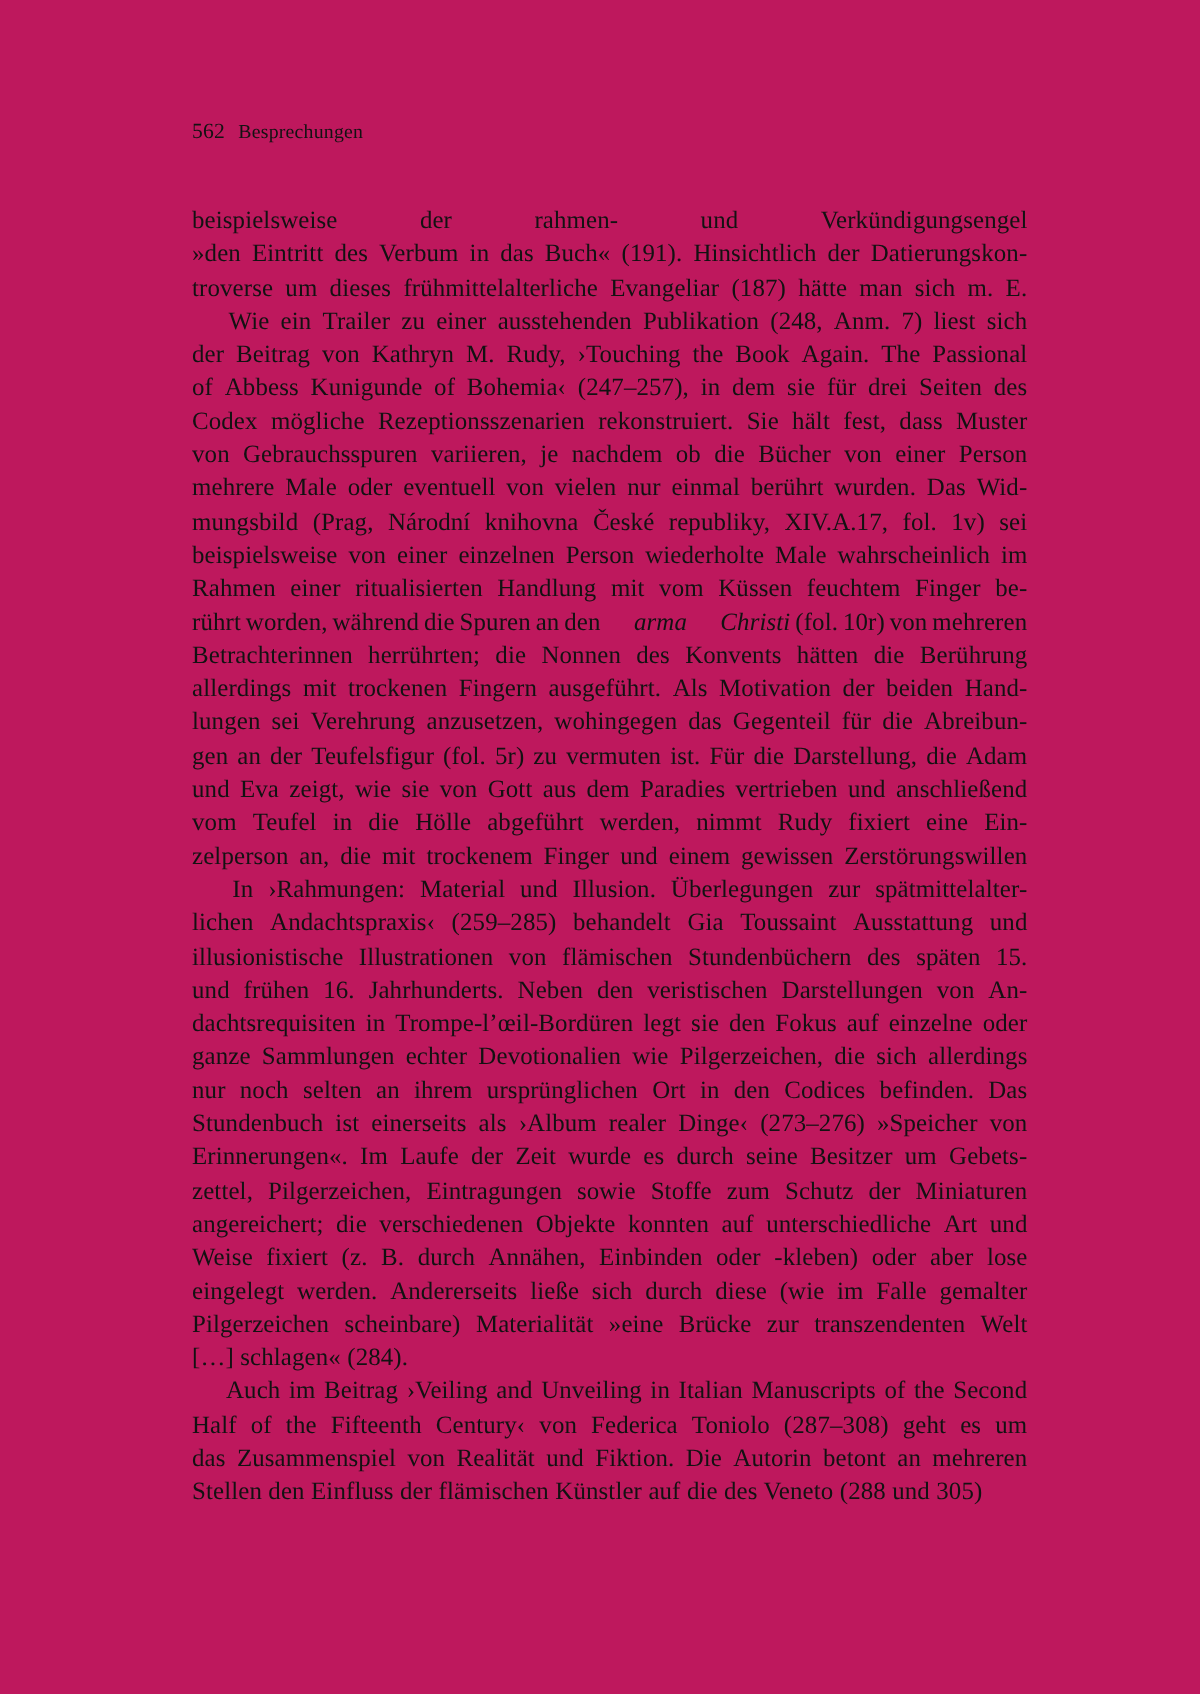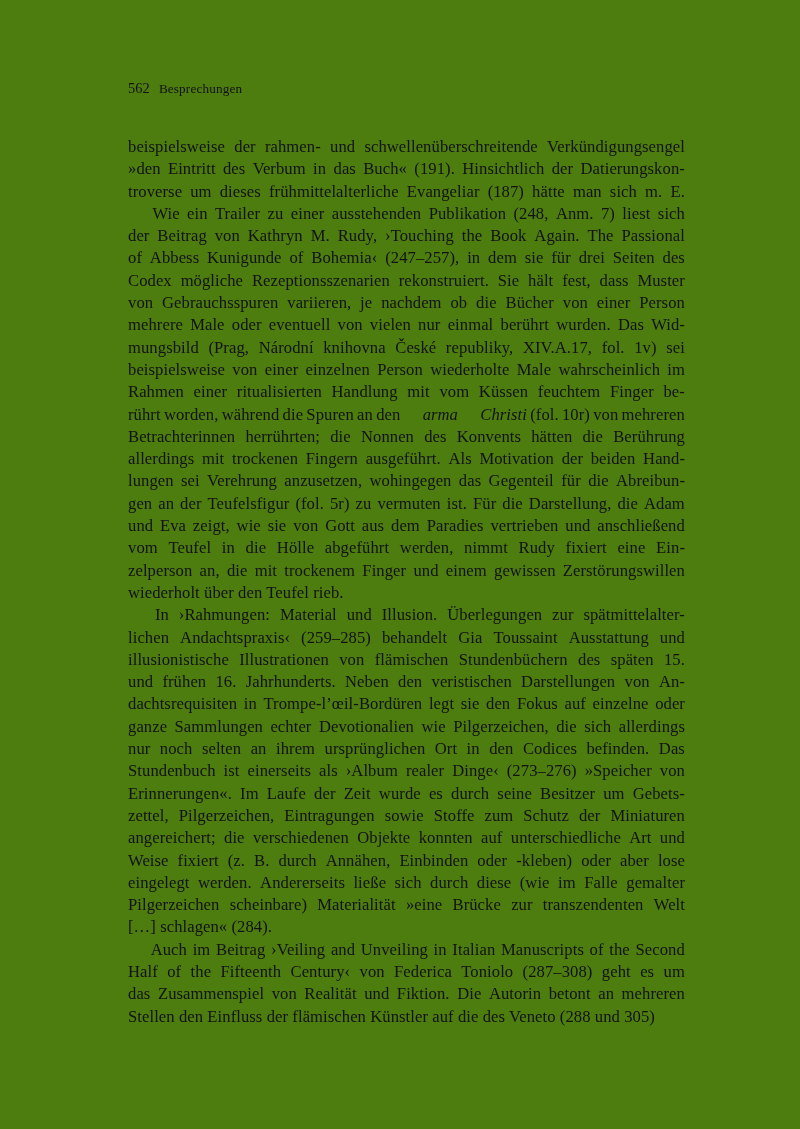--- a/index.html
+++ b/index.html
@@ -5,21 +5,21 @@
 <style>
   html, body {
     margin: 0;
     padding: 0;
     background: #ffffff;
   }
   .page {
     position: relative;
     width: 800px;
     height: 1129px;
-    background: #4d7c0f;
+    background: #be185d;
     overflow: hidden;
     font-family: "Liberation Serif", "DejaVu Serif", serif;
     color: #121212;
     -webkit-font-smoothing: antialiased;
   }
 
   
   .running-head {
     position: absolute;
     left: 128px;
@@ -85,21 +85,20 @@
   <div class="running-head">
     <span class="folio">562</span><span class="head-title">Besprechungen</span>
   </div>
 
   <div class="body-block" id="body-block">
       <div class="text-line just">
         <span class="w">beispielsweise</span>
         <span class="w">der</span>
         <span class="w">rahmen-</span>
         <span class="w">und</span>
-        <span class="w">schwellenüberschreitende</span>
         <span class="w">Verkündigungsengel</span>
       </div>
       <div class="text-line just">
         <span class="w">»den</span>
         <span class="w">Eintritt</span>
         <span class="w">des</span>
         <span class="w">Verbum</span>
         <span class="w">in</span>
         <span class="w">das</span>
         <span class="w">Buch«</span>
@@ -338,21 +337,20 @@
         <span class="w">an,</span>
         <span class="w">die</span>
         <span class="w">mit</span>
         <span class="w">trockenem</span>
         <span class="w">Finger</span>
         <span class="w">und</span>
         <span class="w">einem</span>
         <span class="w">gewissen</span>
         <span class="w">Zerstörungswillen</span>
       </div>
-      <div class="text-line last"><span class="w">wiederholt</span> <span class="w">über</span> <span class="w">den</span> <span class="w">Teufel</span> <span class="w">rieb.</span></div>
       <div class="text-line just">
         <span class="indent-space w"></span>
         <span class="w">In</span>
         <span class="w">›Rahmungen:</span>
         <span class="w">Material</span>
         <span class="w">und</span>
         <span class="w">Illusion.</span>
         <span class="w">Überlegungen</span>
         <span class="w">zur</span>
         <span class="w">spätmittelalter-</span>

